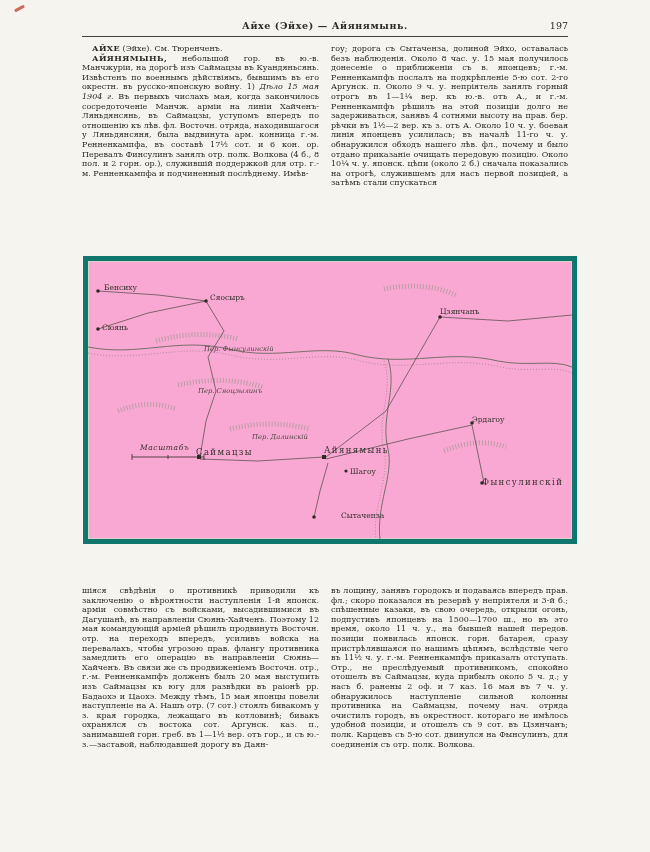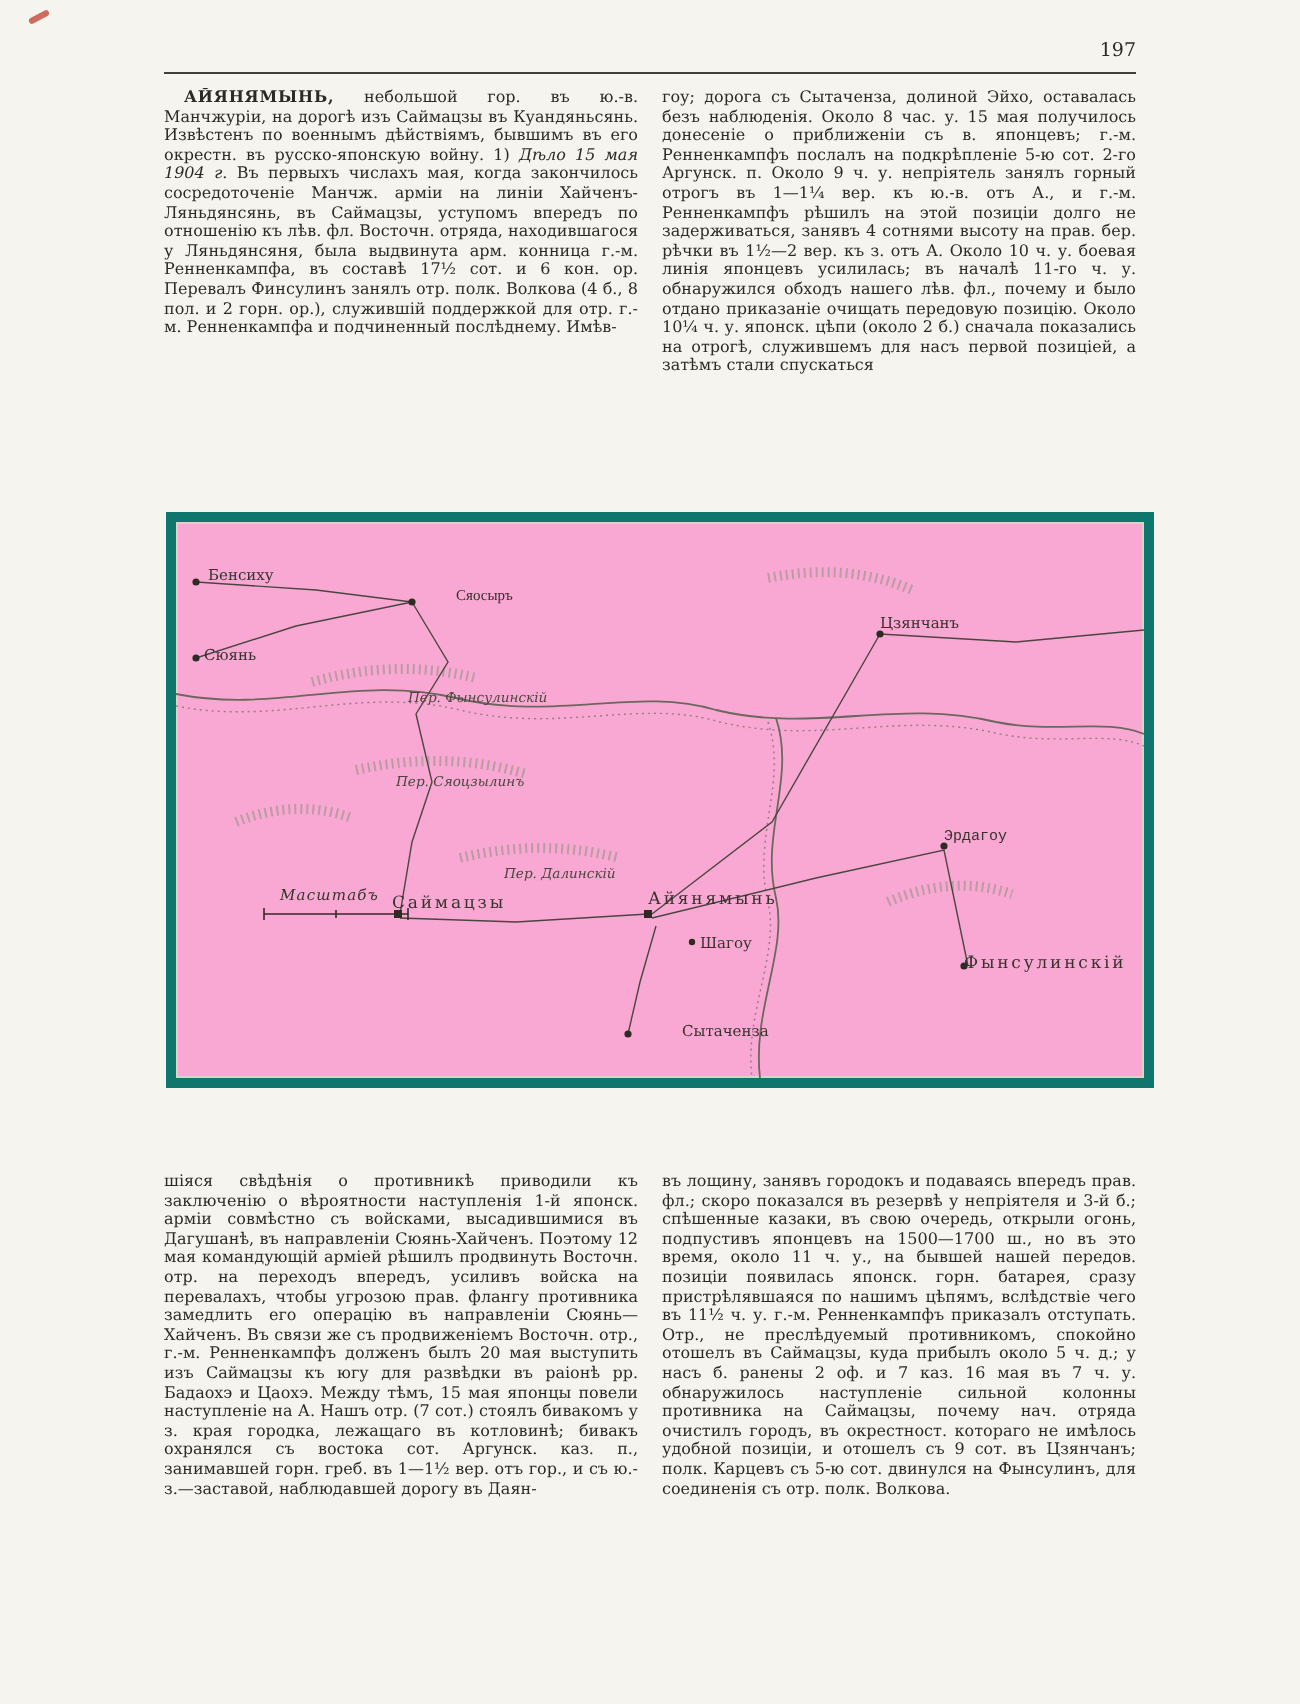--- a/index.html
+++ b/index.html
@@ -35,26 +35,28 @@
         letter-spacing:1px;color:#2f2c26;background:#ccc8bb;border-top:1px solid #55524a;}
 </style>
 </head>
 <body>
 
 <div class="page">
 
   <div class="red-mark"></div>
 
   <div class="running-head">
+    <div class="head-title">Айхе (Эйхе) — Айянямынь.</div>
     <div class="head-page">197</div>
   </div>
   <div class="head-rule"></div>
 
   <div class="textblock top">
     <div class="col">
+      <p class="indent"><span class="lead">АЙХЕ</span><span> (Эйхе). См. Тюренченъ.</span></p>
       <p class="indent"><span class="lead">АЙЯНЯМЫНЬ,</span><span> небольшой гор. въ ю.-в. Манчжуріи, на дорогѣ изъ Саймацзы въ Куандяньсянь. Извѣстенъ по военнымъ дѣйствіямъ, бывшимъ въ его окрестн. въ русско-японскую войну. 1) </span><span class="em">Дѣло 15 мая 1904 г.</span><span> Въ первыхъ числахъ мая, когда закончилось сосредоточеніе Манчж. арміи на линіи Хайченъ-Ляньдянсянь, въ Саймацзы, уступомъ впередъ по отношенію къ лѣв. фл. Восточн. отряда, находившагося у Ляньдянсяня, была выдвинута арм. конница г.-м. Ренненкампфа, въ составѣ 17½ сот. и 6 кон. ор. Перевалъ Финсулинъ занялъ отр. полк. Волкова (4 б., 8 пол. и 2 горн. ор.), служившій поддержкой для отр. г.-м. Ренненкампфа и подчиненный послѣднему. Имѣв-</span></p>
     </div>
     <div class="col">
       <p>гоу; дорога съ Сытаченза, долиной Эйхо, оставалась безъ наблюденія. Около 8 час. у. 15 мая получилось донесеніе о приближеніи съ в. японцевъ; г.-м. Ренненкампфъ послалъ на подкрѣпленіе 5-ю сот. 2-го Аргунск. п. Около 9 ч. у. непріятель занялъ горный отрогъ въ 1—1¼ вер. къ ю.-в. отъ А., и г.-м. Ренненкампфъ рѣшилъ на этой позиціи долго не задерживаться, занявъ 4 сотнями высоту на прав. бер. рѣчки въ 1½—2 вер. къ з. отъ А. Около 10 ч. у. боевая линія японцевъ усилилась; въ началѣ 11-го ч. у. обнаружился обходъ нашего лѣв. фл., почему и было отдано приказаніе очищать передовую позицію. Около 10¼ ч. у. японск. цѣпи (около 2 б.) сначала показались на отрогѣ, служившемъ для насъ первой позиціей, а затѣмъ стали спускаться</p>
     </div>
   </div>
 
   <div class="map-frame">
     <div class="map-canvas">
       <svg width="484" height="278" viewBox="0 0 484 278">
@@ -101,30 +103,30 @@
 
         <g stroke="#2e2b25" stroke-width="0.8">
           <line x1="44" y1="196" x2="116" y2="196"></line>
           <line x1="44" y1="193" x2="44" y2="199"></line>
           <line x1="80" y1="194" x2="80" y2="198"></line>
           <line x1="116" y1="193" x2="116" y2="199"></line>
         </g>
       </svg>
       <div id="map-labels">
           <span class="map-label town" style="left: 16px; top: 22px;">Бенсиху</span>
-          <span class="map-label town" style="left: 140px; top: 32px; font-family: Liberation Serif, serif;">Сяосыръ</span>
+          <span class="map-label town" style="left: 122px; top: 32px;">Сяосыръ</span>
           <span class="map-label town" style="left: 352px; top: 46px;">Цзянчанъ</span>
           <span class="map-label town" style="left: 14px; top: 62px;">Сюянь</span>
           <span class="map-label pass" style="left: 84px; top: 84px; margin-left: 32px;">Пер. Фынсулинскій</span>
           <span class="map-label pass" style="left: 110px; top: 126px;">Пер. Сяоцзылинъ</span>
           <span class="map-label pass" style="left: 164px; top: 172px;">Пер. Далинскій</span>
           <span class="map-label big" style="left: 108px; top: 186px;">Саймацзы</span>
           <span class="map-label big" style="left: 236px; top: 184px;">Айянямынь</span>
           <span class="map-label town" style="left: 262px; top: 206px;">Шагоу</span>
-          <span class="map-label town" style="left: 384px; top: 154px; font-family: Liberation Mono, monospace;">Эрдагоу</span>
+          <span class="map-label town" style="left: 384px; top: 154px;">Эрдагоу</span>
           <span class="map-label big" style="left: 394px; top: 216px;">Фынсулинскій</span>
           <span class="map-label town" style="left: 228px; top: 250px; padding-left: 25px;">Сытаченза</span>
           <span class="map-label scale" style="left: 52px; top: 182px;">Масштабъ</span>
         </div>
     </div>
   </div>
 
   <div class="textblock bottom">
     <div class="col">
       <p>шіяся свѣдѣнія о противникѣ приводили къ заключенію о вѣроятности наступленія 1-й японск. арміи совмѣстно съ войсками, высадившимися въ Дагушанѣ, въ направленіи Сюянь-Хайченъ. Поэтому 12 мая командующій арміей рѣшилъ продвинуть Восточн. отр. на переходъ впередъ, усиливъ войска на перевалахъ, чтобы угрозою прав. флангу противника замедлить его операцію въ направленіи Сюянь—Хайченъ. Въ связи же съ продвиженіемъ Восточн. отр., г.-м. Ренненкампфъ долженъ былъ 20 мая выступить изъ Саймацзы къ югу для развѣдки въ раіонѣ рр. Бадаохэ и Цаохэ. Между тѣмъ, 15 мая японцы повели наступленіе на А. Нашъ отр. (7 сот.) стоялъ бивакомъ у з. края городка, лежащаго въ котловинѣ; бивакъ охранялся съ востока сот. Аргунск. каз. п., занимавшей горн. греб. въ 1—1½ вер. отъ гор., и съ ю.-з.—заставой, наблюдавшей дорогу въ Даян-</p>

